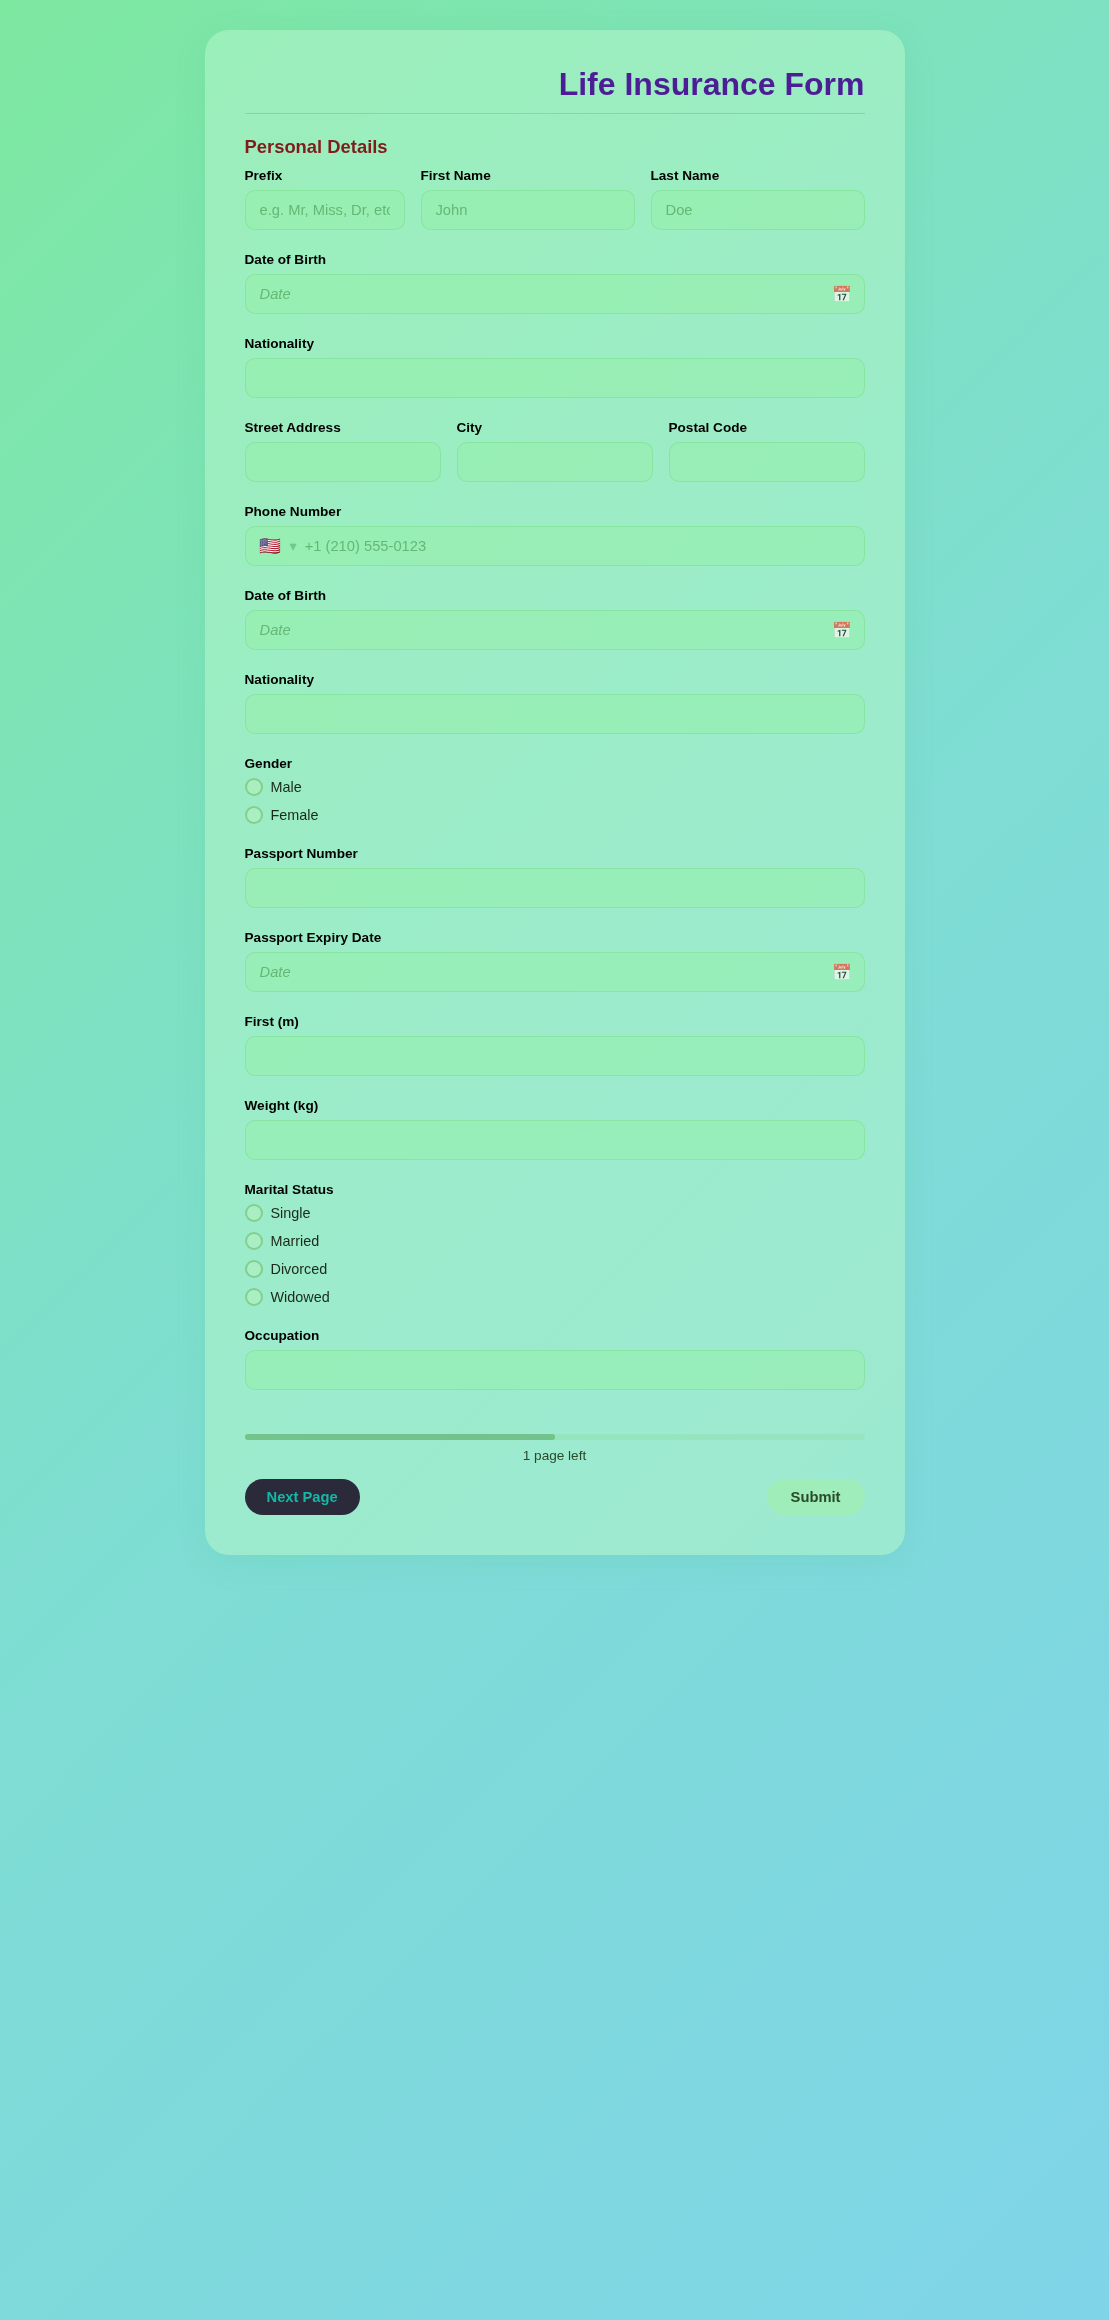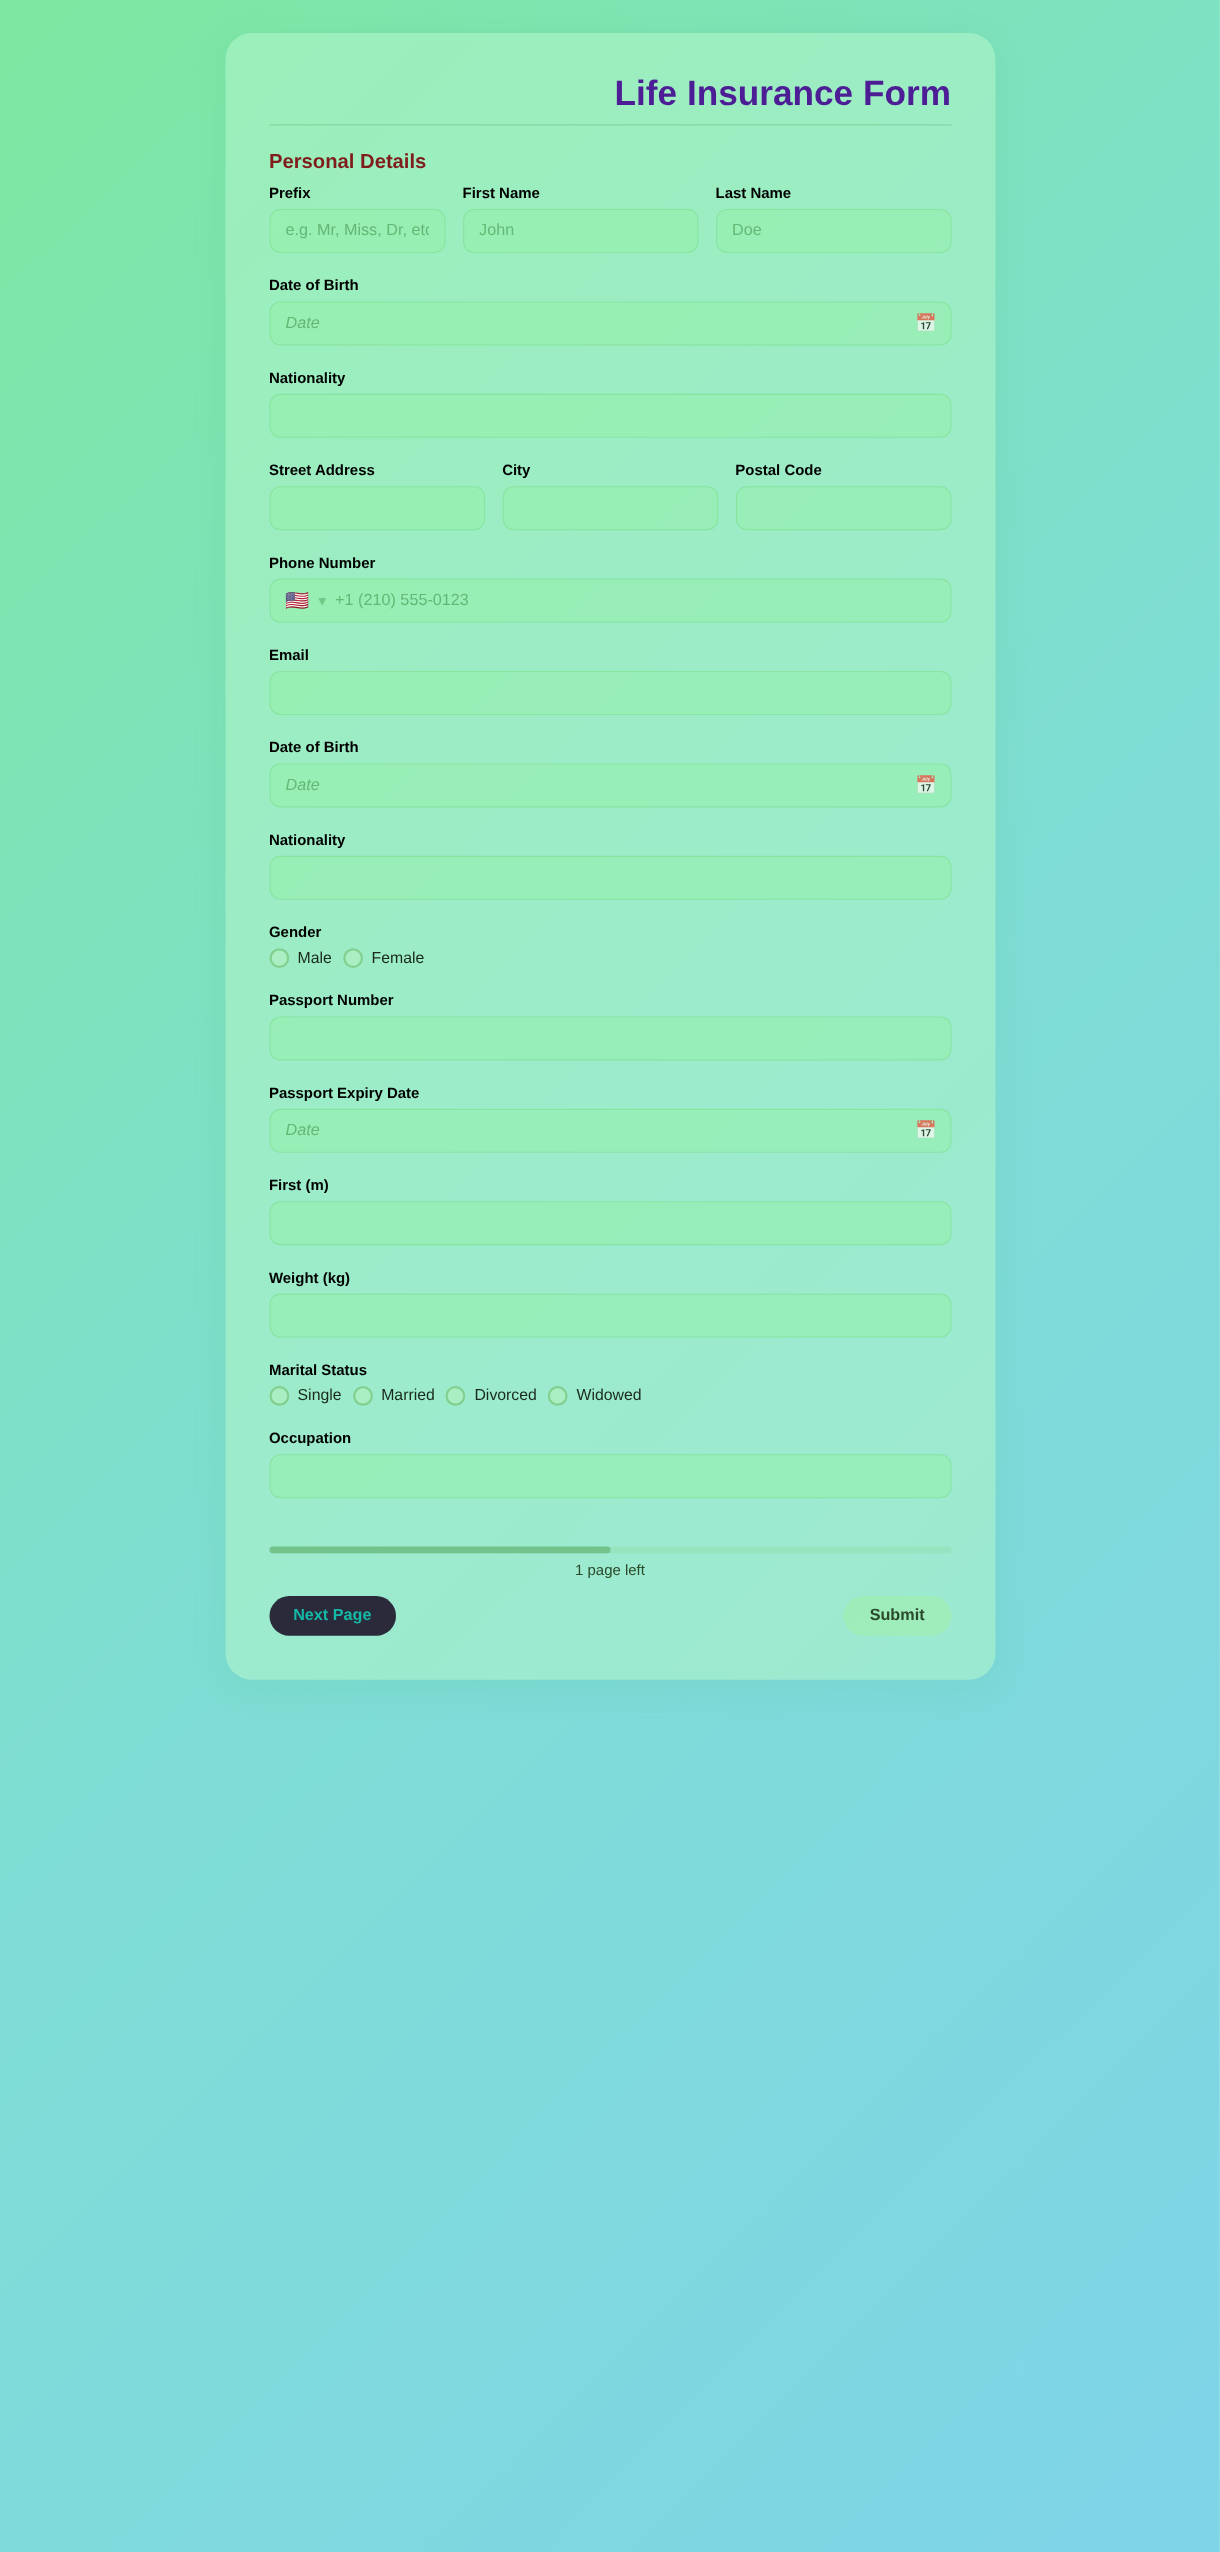--- a/index.html
+++ b/index.html
@@ -132,21 +132,21 @@
 
     .phone-wrapper input {
       border: none;
       background: transparent;
       padding: 11px 0;
       flex: 1;
     }
 
     .radio-group {
       display: flex;
-      flex-direction: row;
+      flex-direction: column;
       gap: 10px;
       margin-top: 4px;
     }
 
     .radio-item {
       display: flex;
       align-items: center;
       gap: 8px;
       cursor: pointer;
     }
@@ -285,24 +285,20 @@
 
   <div class="field-group">
     <label class="field-label">Phone Number</label>
     <div class="phone-wrapper">
       <span class="phone-flag">🇺🇸</span>
       <span class="phone-sep">▾</span>
       <input type="text" placeholder="+1 (210) 555-0123" style="">
     </div>
   </div>
 
-  <div class="field-group">
-    <label class="field-label">Email</label>
-    <input type="email" style="">
-  </div>
 
   <div class="field-group">
     <label class="field-label">Date of Birth</label>
     <div class="date-wrapper">
       <input type="text" placeholder="Date" style="">
       <span class="date-icon">📅</span>
     </div>
   </div>
 
   <div class="field-group">

